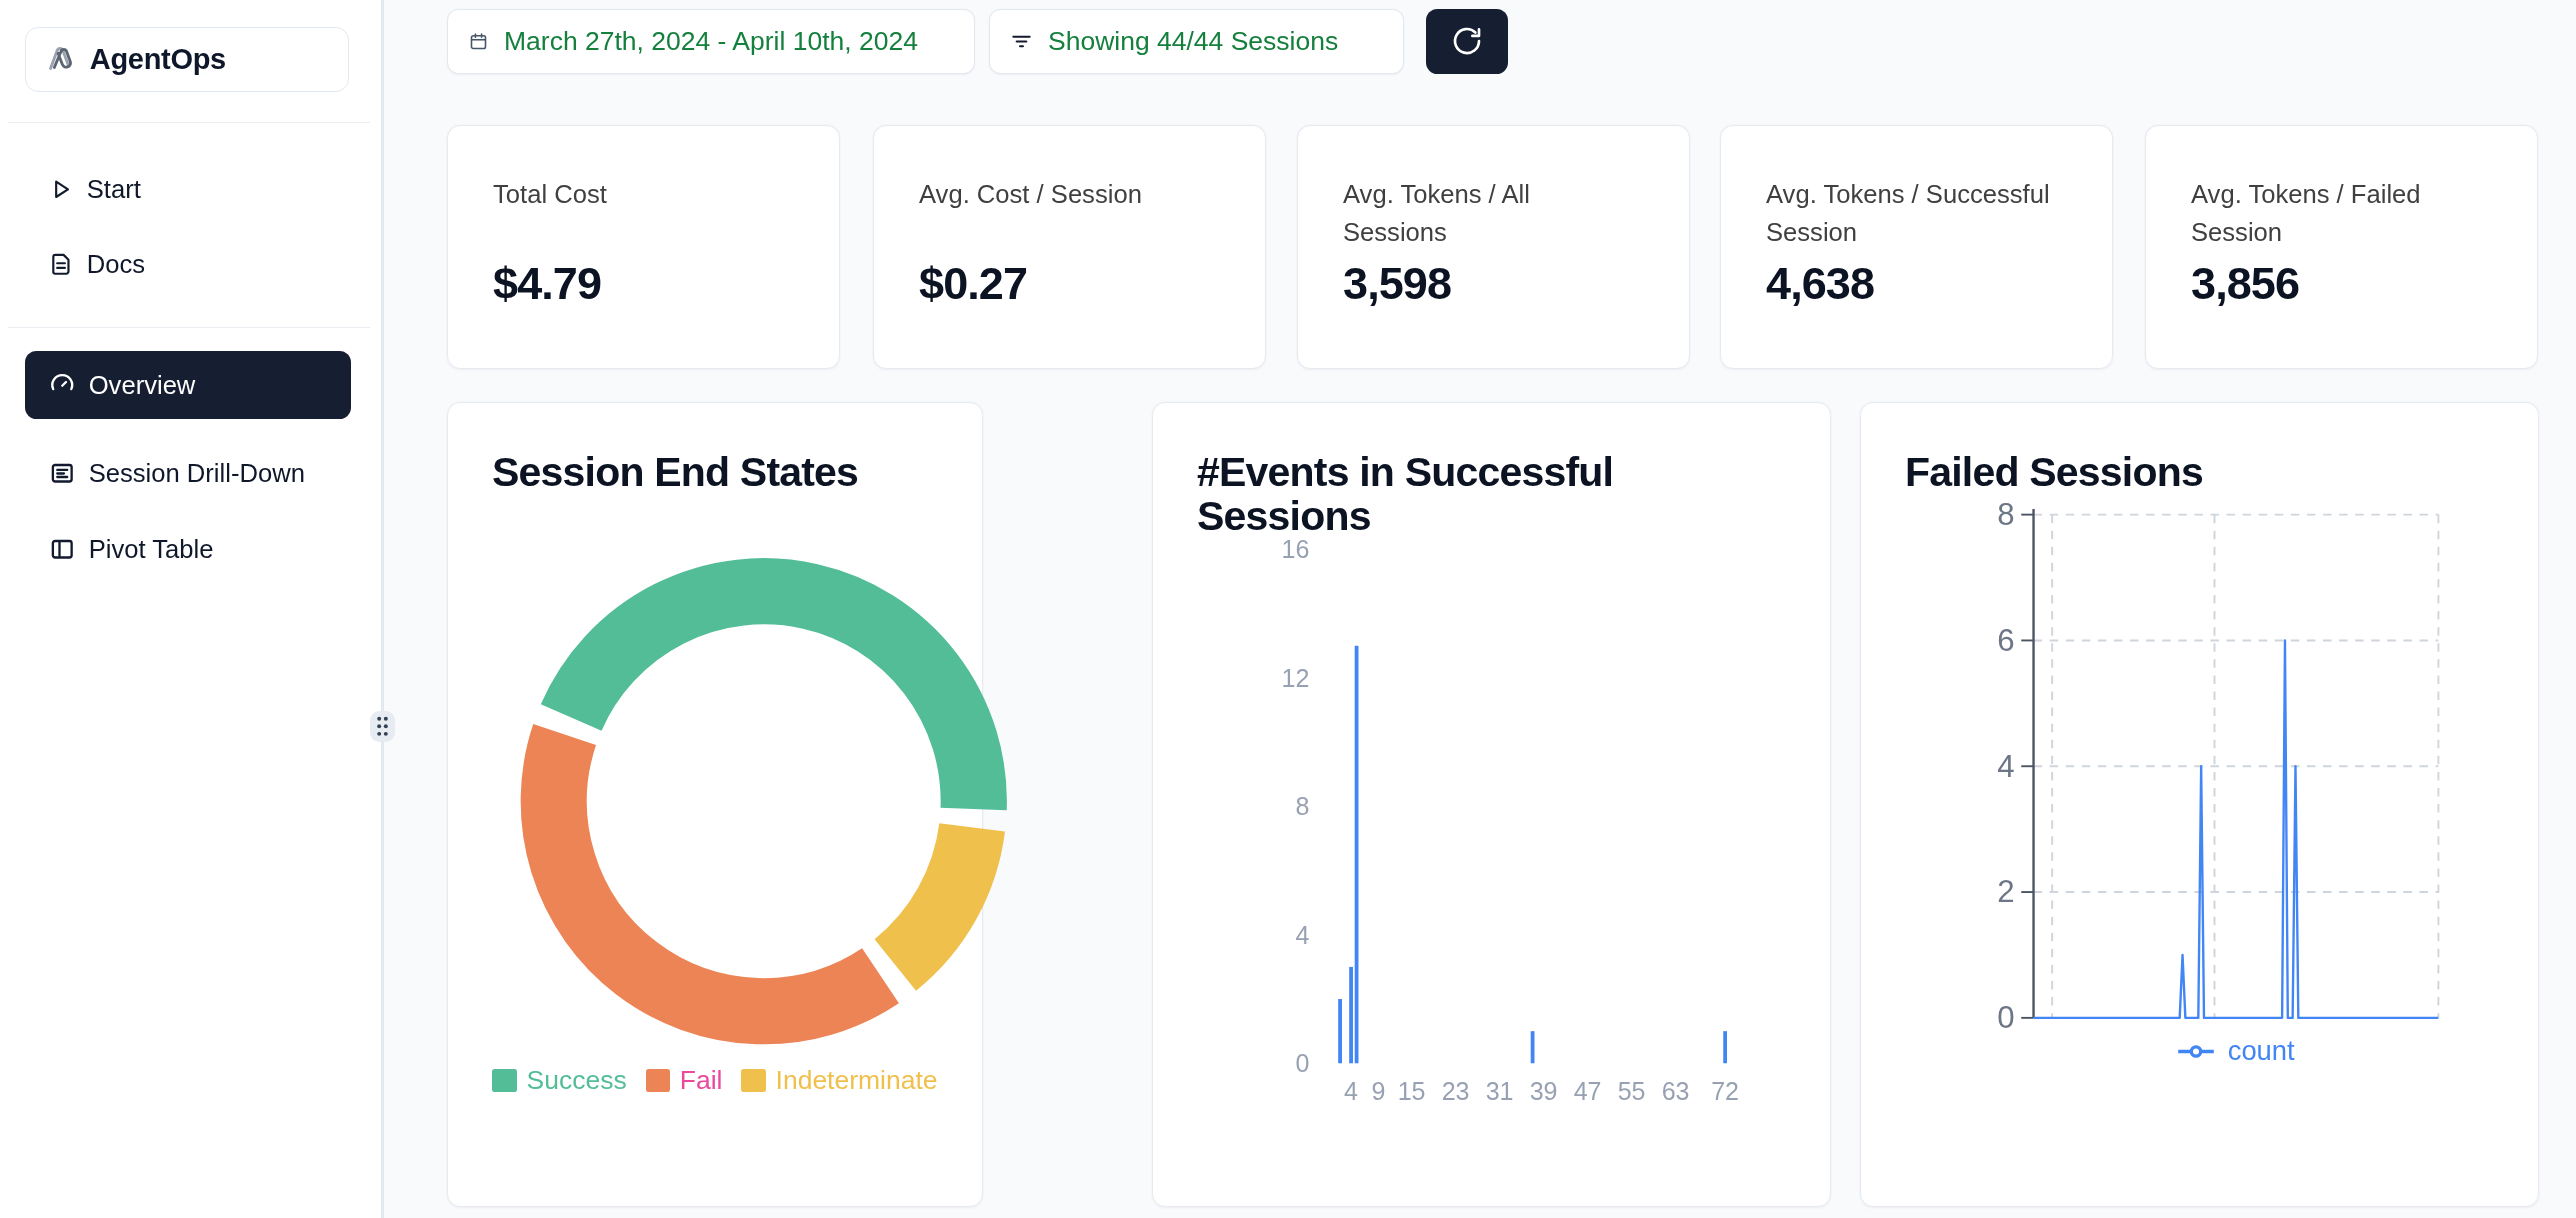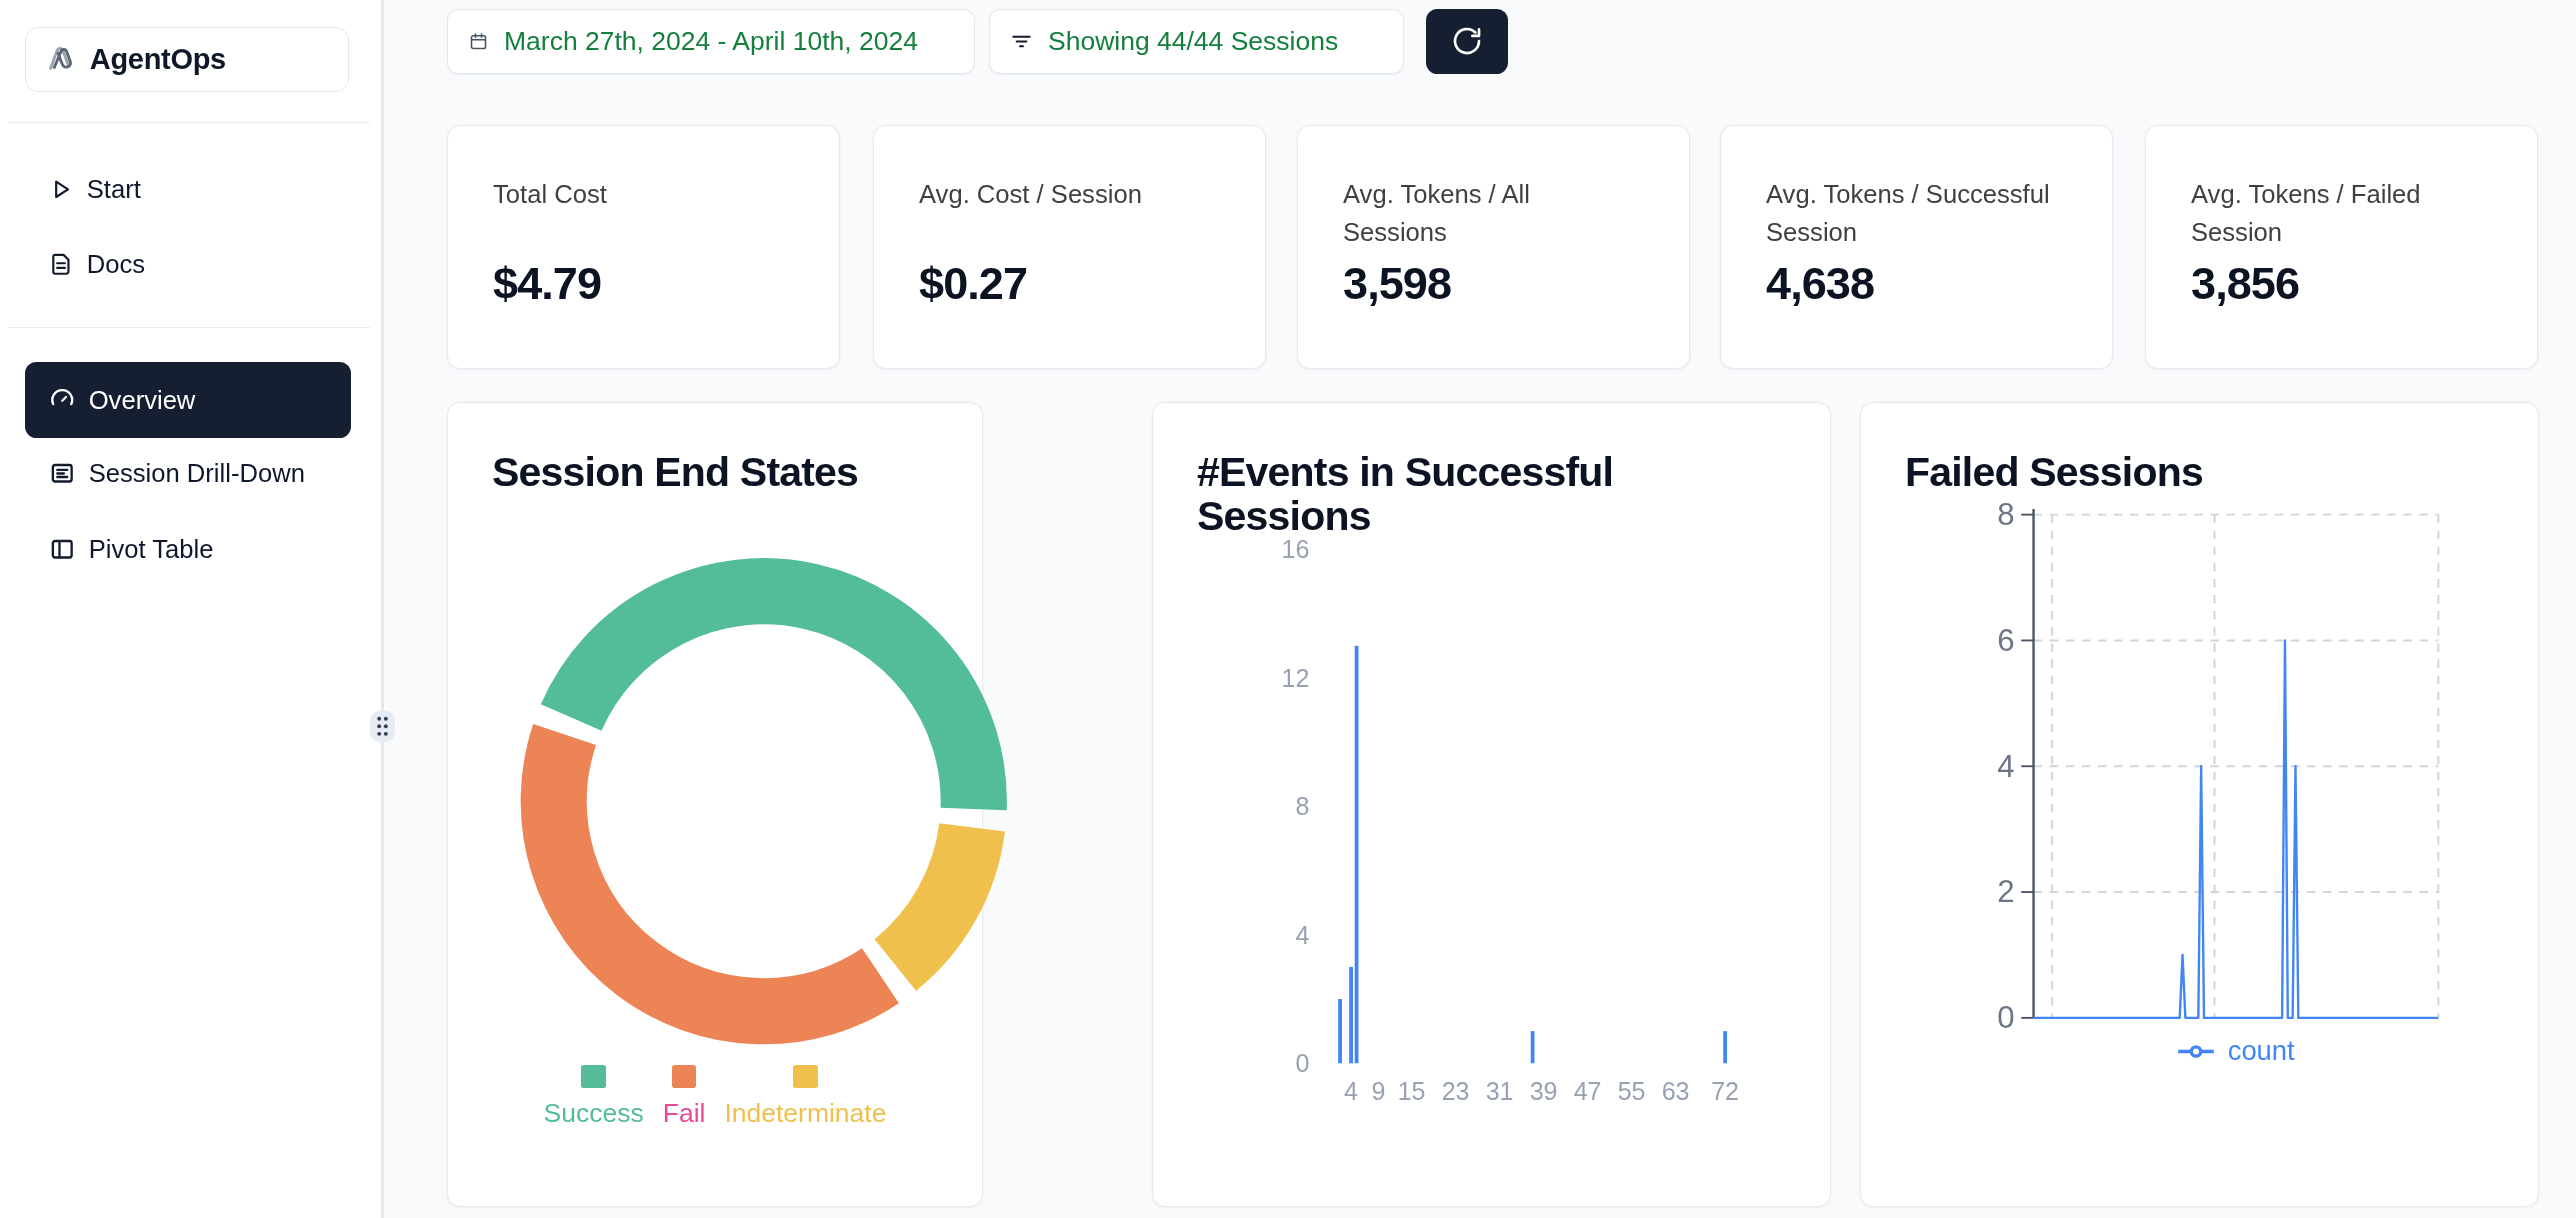--- a/index.html
+++ b/index.html
@@ -35,21 +35,21 @@
   .stat-label{position:absolute;left:45px;top:49px;font-size:25.6px;line-height:38px;color:#404040;
     white-space:pre-line;width:312px;}
   .stat-value{position:absolute;left:45px;top:132px;font-size:45px;font-weight:700;letter-spacing:-0.9px;color:#0c1322;}
   
   .chart-card{top:402px;height:805px;}
   .chart-title{position:absolute;left:44px;top:47px;font-size:41px;font-weight:700;letter-spacing:-0.8px;
     line-height:44px;color:#0c1322;white-space:pre-line;}
   .chart-svg{position:absolute;left:0;top:0;}
   .legend1{position:absolute;left:0;top:662px;width:100%;display:flex;justify-content:center;
     align-items:center;gap:19px;}
-  .legend1 .li{display:flex;align-items:center;gap:9.5px;font-size:26.5px;flex-direction:column;}
+  .legend1 .li{display:flex;align-items:center;gap:9.5px;font-size:26.5px;}
   .legend1 .sw{width:24.6px;height:23px;border-radius:2.8px;display:inline-block;}
   .legend3{position:absolute;left:172px;top:632px;width:405px;display:flex;justify-content:center;
     align-items:center;gap:11.4px;font-size:27.4px;}
 </style>
 </head>
 <body>
 
 <aside class="sidebar">
   <div class="brand-card">
     <svg width="34" height="34" viewBox="0 0 36 36">
@@ -72,21 +72,21 @@
     <svg width="24.6" height="24.6" viewBox="0 0 24 24">
       <path d="M6 2.8h8.2L19 7.6V19a2.2 2.2 0 0 1-2.2 2.2H6A1.8 1.8 0 0 1 4.2 19V4.6A1.8 1.8 0 0 1 6 2.8Z" fill="none" stroke="#121a2e" stroke-width="2.1" stroke-linejoin="round"></path>
       <line x1="8" y1="11" x2="15.5" y2="11" stroke="#121a2e" stroke-width="2.1" stroke-linecap="round"></line>
       <line x1="8" y1="15.5" x2="15.5" y2="15.5" stroke="#121a2e" stroke-width="2.1" stroke-linecap="round"></line>
     </svg>
     <span class="lbl">Docs</span>
   </div>
 
   <div class="hsep" style="top:327px"></div>
 
-  <div class="nav-item active" style="top:362px;height:76px">
+  <div class="nav-item active" style="top:351px;height:68px">
     <svg width="26.5" height="26.5" viewBox="0 0 24 24">
       <path d="M20.2 15.5 a9 9 0 1 0 -16.4 0" fill="none" stroke="#ffffff" stroke-width="2.1" stroke-linecap="round"></path>
       <path d="M12 12.5 l3.4-3.4" fill="none" stroke="#ffffff" stroke-width="2.1" stroke-linecap="round"></path>
     </svg>
     <span class="lbl">Overview</span>
   </div>
 
   <div class="nav-item" style="top:443px;height:61px">
     <svg width="26.5" height="26.5" viewBox="0 0 24 24">
       <rect x="3.5" y="4.5" width="17" height="15" rx="2" fill="none" stroke="#121a2e" stroke-width="2.1"></rect>

